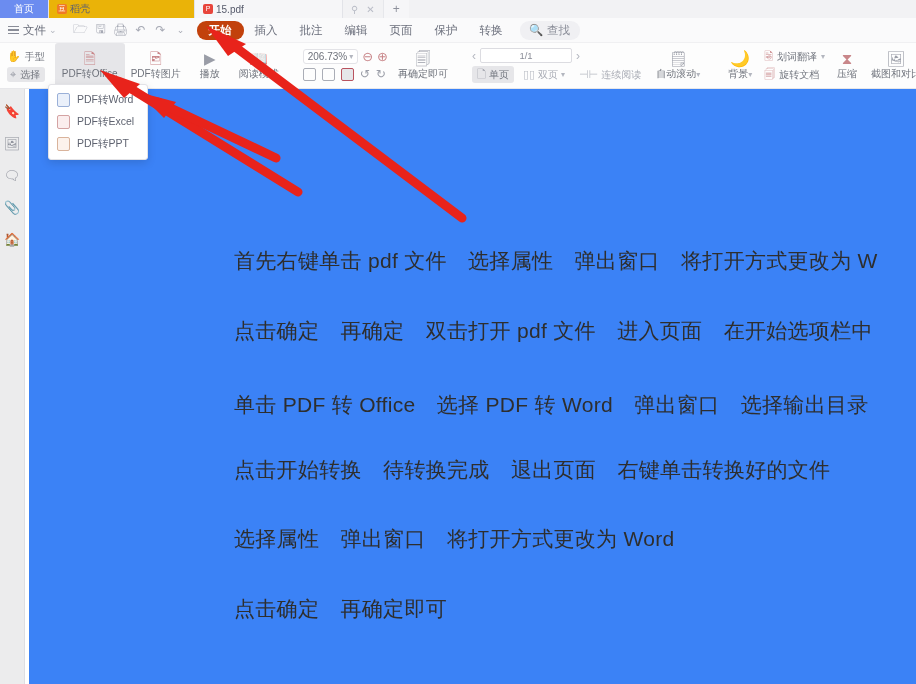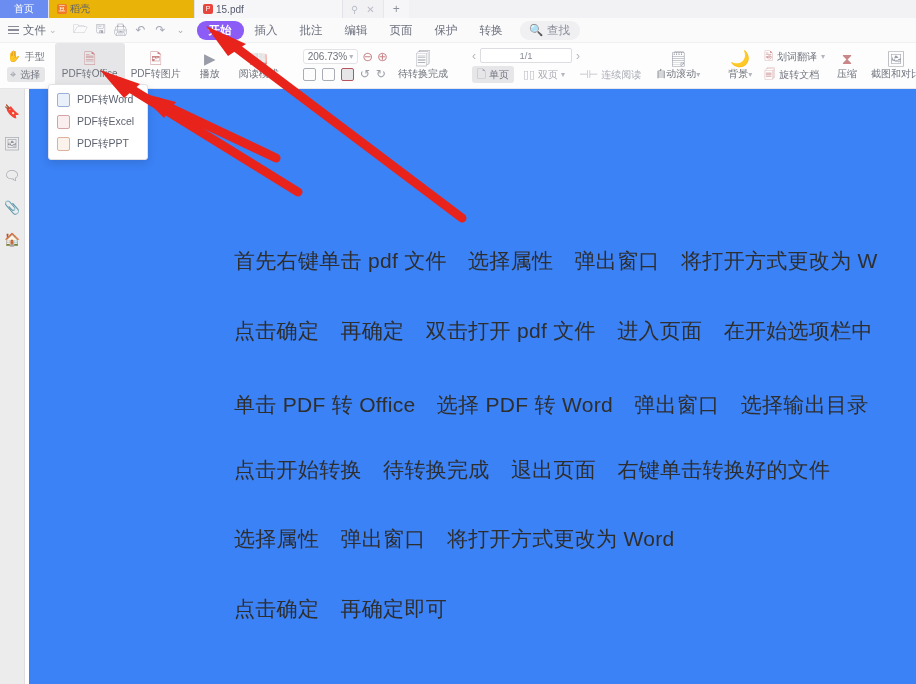--- a/index.html
+++ b/index.html
@@ -41,21 +41,21 @@
   .hamburger { display:inline-block; width:11px; height:9px; position:relative; margin:0 4px 0 8px; }
   .hamburger i { position:absolute; left:0; width:11px; height:1.4px; background:#8a8d98; }
   .hamburger i:nth-child(1){top:0} .hamburger i:nth-child(2){top:3.7px} .hamburger i:nth-child(3){top:7.4px}
   .mi { padding:0 8px; white-space:nowrap; cursor:default; display:flex; align-items:center; gap:3px; }
   .mi.file { padding-left:0; }
   .qa { display:flex; align-items:center; gap:0; margin-left:6px; }
   .qa .qbtn { width:20px; height:20px; display:flex; align-items:center; justify-content:center;
               color:#a6a9b4; font-size:12px; }
   .menu-items { display:flex; align-items:center; margin-left:6px; }
   .menu-items .mi { padding:0 11px; }
-  .mi.active { background:#8b5cf6; color:#fff; border-radius:9px; padding:2px 12px; font-weight:bold; }
+  .mi.active { background:#c2410c; color:#fff; border-radius:9px; padding:2px 12px; font-weight:bold; }
   .search-pill { display:flex; align-items:center; gap:3px; background:#f0f0f3; border-radius:9px;
                  padding:2px 10px; margin-left:6px; color:#8a8d98; }
 
   
   .ribbon {
     position:absolute; top:43px; left:0; width:916px; height:46px;
     background:#fdfdfd; border-bottom:1px solid #e7e7ea;
     display:flex; align-items:stretch; font-size:10px; color:#72767f;
   }
   .rgroup { display:flex; align-items:stretch; padding:0 3px; }
@@ -227,21 +227,21 @@
         <div class="srow" style="gap:6px;">
           <span class="icon-sq grey"></span>
           <span class="icon-sq grey"></span>
           <span class="icon-sq sel" style="background:#e6e6e9;"></span>
           <span class="glyph grey" style="font-size:12px;">↺</span>
           <span class="glyph grey" style="font-size:12px;">↻</span>
         </div>
       </div>
       <div class="btn-big" style="min-width:48px;">
         <span class="glyph grey">🗐</span>
-        <span class="lbl">待转换完成</span>
+        <span class="lbl">再确定即可</span>
       </div>
     </div>
 
     <div class="rsep"></div>
 
     <div class="rgroup">
       <div class="stack">
         <div class="srow pagebox">
           <span class="chev">‹</span>
           <span class="pageinput">1/1</span>

